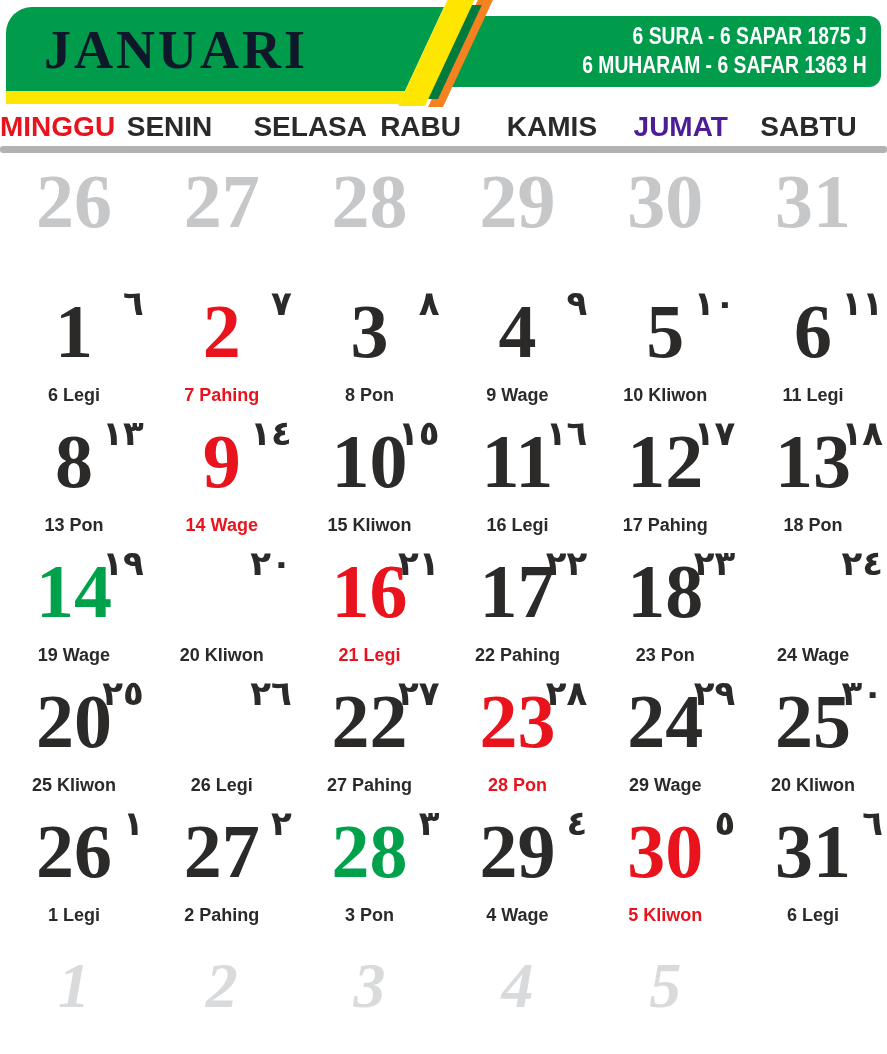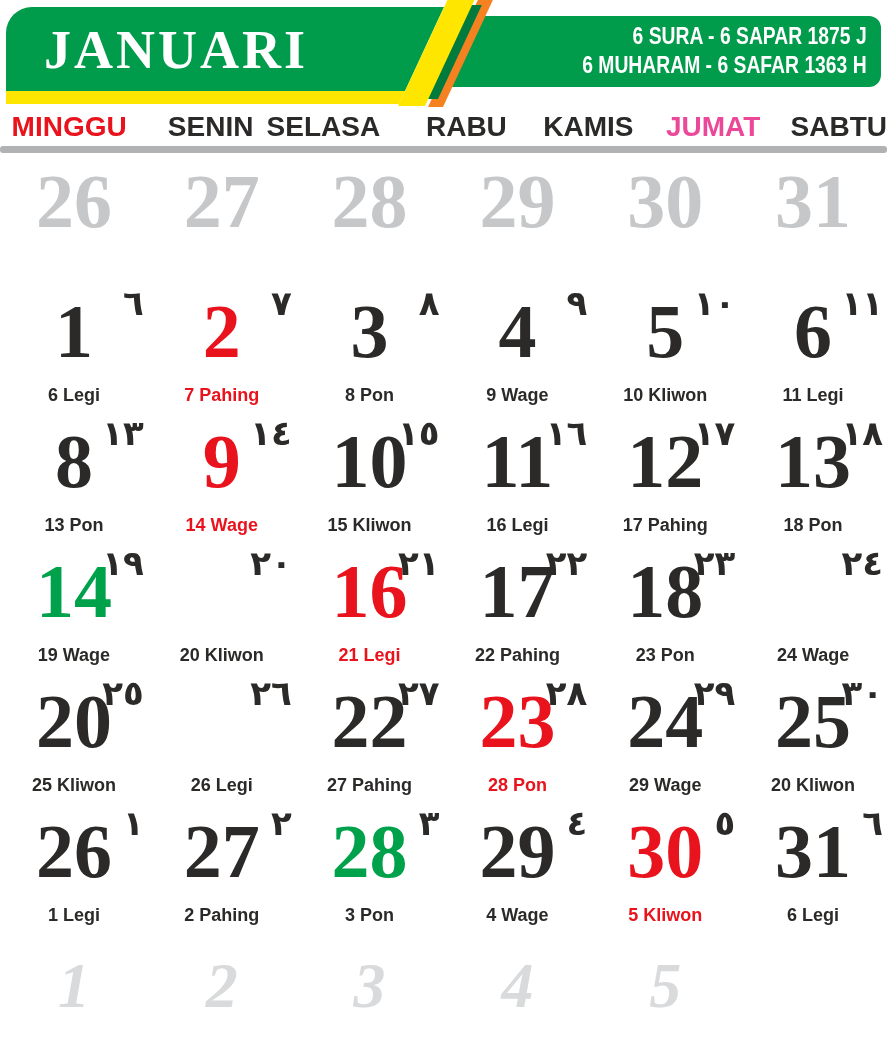--- a/index.html
+++ b/index.html
@@ -5,40 +5,40 @@
   html,body{margin:0;padding:0;background:#fff;}
   .page{position:relative;width:887px;height:1054px;background:#fff;overflow:hidden;
         font-family:"Liberation Sans",sans-serif;}
 
   
   .banner-left{position:absolute;left:6px;top:7px;width:442px;height:84px;
     background:#009B4B;border-top-left-radius:26px;
     clip-path:polygon(0 0,438px 0,399px 100%,0 100%);}
   .month-title{position:absolute;left:38px;top:0;height:84px;line-height:86px;
     font-family:"Liberation Serif",serif;font-weight:bold;font-size:54px;
-    letter-spacing:3px;color:#ffffff;}
+    letter-spacing:3px;color:#0f172a;}
   .yellow-underbar{position:absolute;left:6px;top:91px;width:400px;height:13px;
     background:#FFE600;clip-path:polygon(0 0,399px 0,393px 100%,0 100%);}
   .banner-right{position:absolute;left:428px;top:16px;right:6px;height:71px;
     background:#009B4B;border-radius:4px 12px 12px 4px;
     clip-path:polygon(51px 0,100% 0,100% 100%,17px 100%);z-index:1;}
   .banner-right-text{position:absolute;right:14px;top:50%;
     transform:translateY(-50%) scaleX(0.84);transform-origin:right center;
     text-align:right;color:#fff;font-weight:bold;font-size:23px;line-height:1.3;
     white-space:nowrap;}
   .slash-orange{position:absolute;left:428px;top:-3px;width:15px;height:110px;
     background:#F58220;transform:skewX(-25deg);transform-origin:bottom left;z-index:2;}
   .slash-dark{position:absolute;left:424px;top:5px;width:14px;height:94px;
     background:#007A3D;transform:skewX(-25deg);transform-origin:bottom left;z-index:3;}
   .slash-yellow{position:absolute;left:398px;top:-2px;width:27px;height:108px;
     background:#FFE600;transform:skewX(-25deg);transform-origin:bottom left;z-index:4;}
 
   
   .weekdays{position:absolute;top:110px;left:0;width:887px;display:grid;
-    grid-template-columns:repeat(7,1fr);text-align:right;}
+    grid-template-columns:repeat(7,1fr);text-align:left;}
   .weekday{font-weight:bold;font-size:28px;line-height:34px;letter-spacing:0px;}
   .divider{position:absolute;top:146px;left:0;width:887px;height:7px;
     background:#B0B2B4;border-radius:3px;}
 
   
   .grid{position:absolute;top:158px;left:0;width:887px;display:grid;
     grid-template-columns:repeat(6,1fr);grid-auto-rows:130px;}
   .cell{position:relative;display:flex;flex-direction:column;align-items:center;
     justify-content:flex-end;padding-bottom:12px;box-sizing:border-box;}
   .num{font-family:"Liberation Serif",serif;font-weight:bold;font-size:76px;
@@ -72,21 +72,21 @@
   <div class="slash-orange"></div>
   <div class="slash-dark"></div>
   <div class="slash-yellow"></div>
 
   <div class="weekdays">
       <div class="weekday" style="color: rgb(232, 19, 28);">MINGGU</div>
       <div class="weekday" style="color: rgb(43, 42, 41);">SENIN</div>
       <div class="weekday" style="color: rgb(43, 42, 41);">SELASA</div>
       <div class="weekday" style="color: rgb(43, 42, 41);">RABU</div>
       <div class="weekday" style="color: rgb(43, 42, 41);">KAMIS</div>
-      <div class="weekday" style="color: #ec4899;">JUMAT</div>
+      <div class="weekday" style="color: #4c1d95;">JUMAT</div>
       <div class="weekday" style="color: rgb(43, 42, 41);">SABTU</div>
     </div>
   <div class="divider"></div>
 
   <div class="grid">
       <div class="cell prev">
         <div class="num">26</div>
         <div class="label"></div>
       </div>
       <div class="cell prev">

